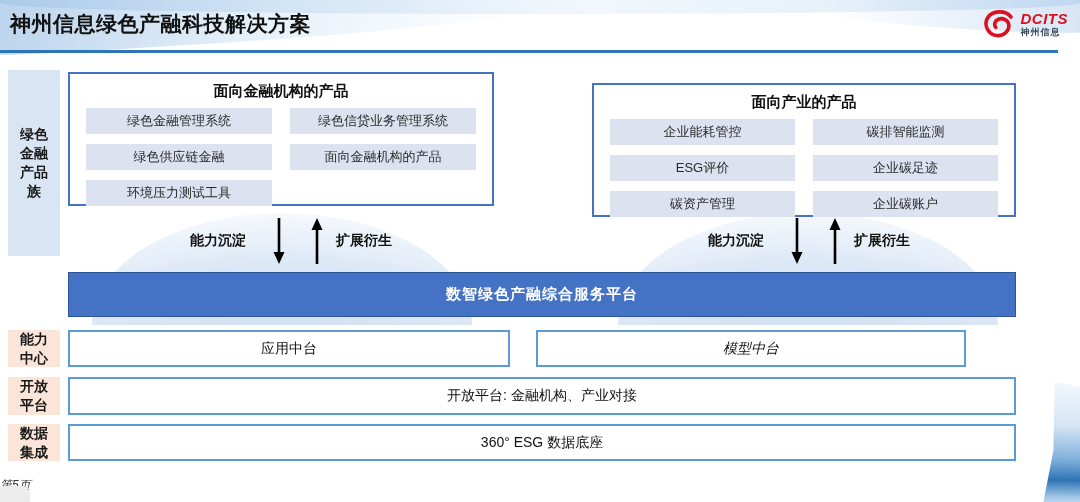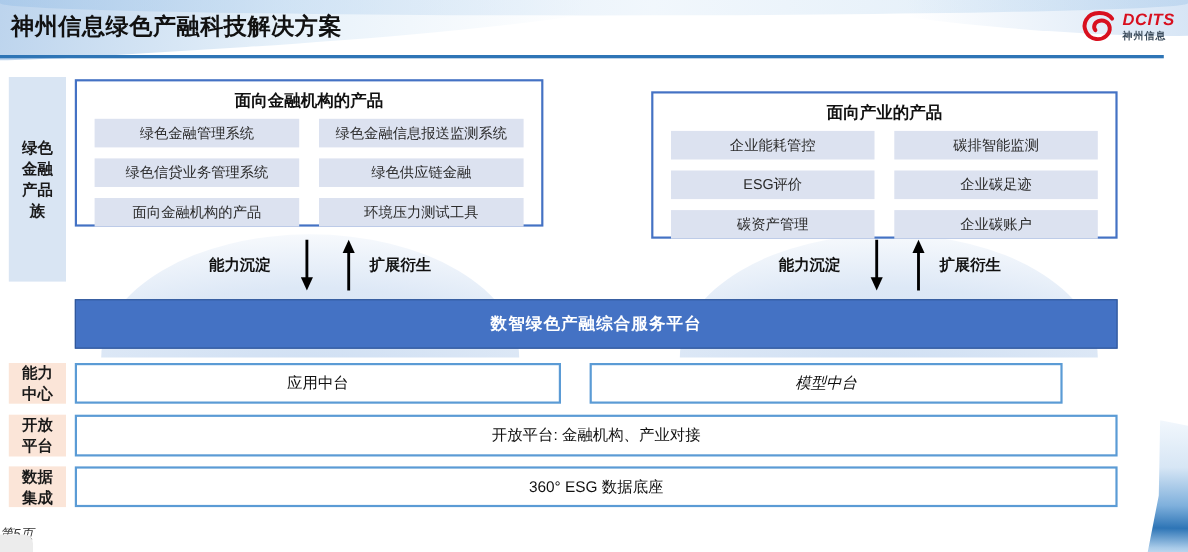--- a/index.html
+++ b/index.html
@@ -98,21 +98,20 @@
     <div class="side-inner">数据集成</div>
   </div>
 
   <div class="dome" style="left:92px;"></div>
   <div class="dome" style="left:618px;"></div>
 
   <div class="group-box" style="left:68px;width:426px;">
     <div class="group-title">面向金融机构的产品</div>
     <div class="group-grid">
       <div class="p-item">绿色金融管理系统</div>
-      <div class="p-item">绿色金融信息报送监测系统</div>
       <div class="p-item">绿色信贷业务管理系统</div>
       <div class="p-item">绿色供应链金融</div>
       <div class="p-item">面向金融机构的产品</div>
       <div class="p-item">环境压力测试工具</div>
     </div>
   </div>
 
   <div class="group-box" style="left:592px;width:424px;margin-top:11px;">
     <div class="group-title">面向产业的产品</div>
     <div class="group-grid">

